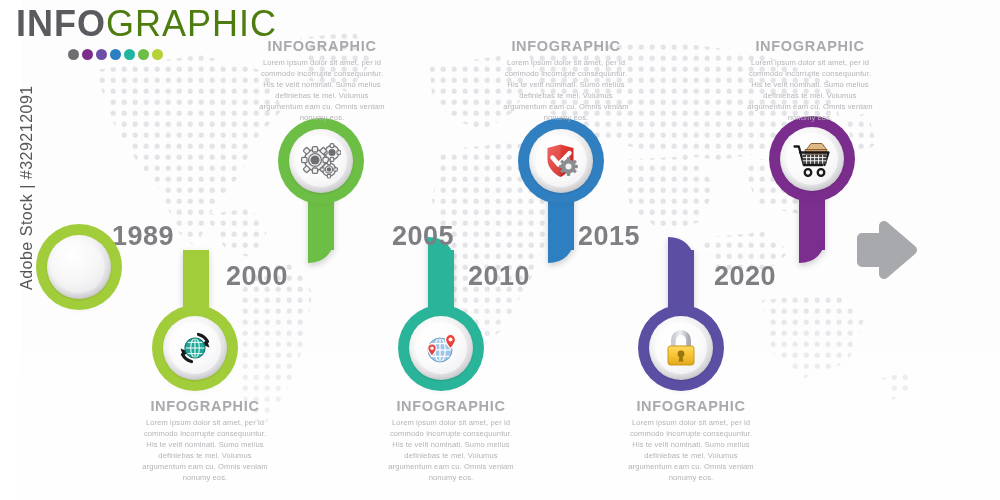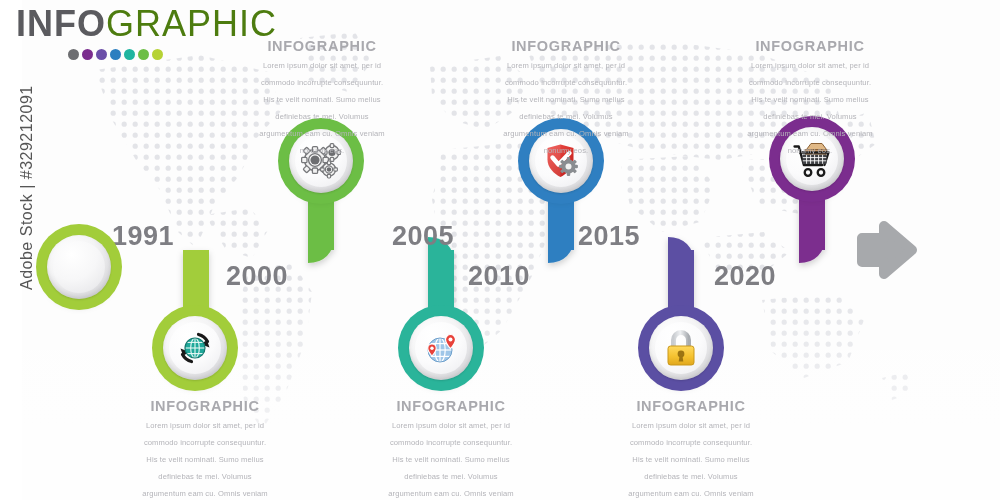--- a/index.html
+++ b/index.html
@@ -72,21 +72,21 @@
     white-space: nowrap;
   }
 
   
   .txtblock { position: absolute; width: 132px; text-align: center; }
   .txtblock .ttl {
     font-size: 14.5px; font-weight: bold; color: #a9a9ae;
     letter-spacing: .7px; margin-bottom: 3px;
   }
   .txtblock .body {
-    font-size: 7.6px; line-height: 17px; color: #b4b4b9;
+    font-size: 7.6px; line-height: 11px; color: #b4b4b9;
     letter-spacing: .1px;
   }
 
   
   .node { position: absolute; width: 86px; height: 86px; }
   .node .ring {
     position: absolute; inset: 0; border-radius: 50%;
   }
   .node .inner {
     position: absolute; left: 11px; top: 11px; width: 64px; height: 64px;
@@ -234,21 +234,21 @@
       <path d="M 812,250 L 812,172" stroke="#7b2d8e"></path>
       <path d="M 799,250 Q 812,250 812,237" stroke="#7b2d8e"></path>
 
       <path d="M 812,250 L 880,250" stroke="url(#g7)"></path>
     </g>
 
     <path d="M 862,238 L 884,238 L 884,226 L 912,250 L 884,274 L 884,262 L 862,262 Z" fill="#a7a9ac" stroke="#a7a9ac" stroke-width="10" stroke-linejoin="round"></path>
   </svg>
 
   <div id="years">
-      <div class="year" style="left: 112px; top: 221px;">1991</div>
+      <div class="year" style="left: 112px; top: 221px;">1989</div>
       <div class="year" style="left: 226px; top: 261px; text-align: right;">2000</div>
       <div class="year" style="left: 352px; top: 221px; margin-left: 40px;">2005</div>
       <div class="year" style="left: 468px; top: 261px;">2010</div>
       <div class="year" style="left: 578px; top: 221px;">2015</div>
       <div class="year" style="left: 714px; top: 261px;">2020</div>
     </div>
 
   <div id="nodes">
       <div class="shadow-el" style="left: 43px; top: 236px; width: 72px; height: 72px;"></div>
       <div class="node start" style="left: 36px; top: 224px;">

